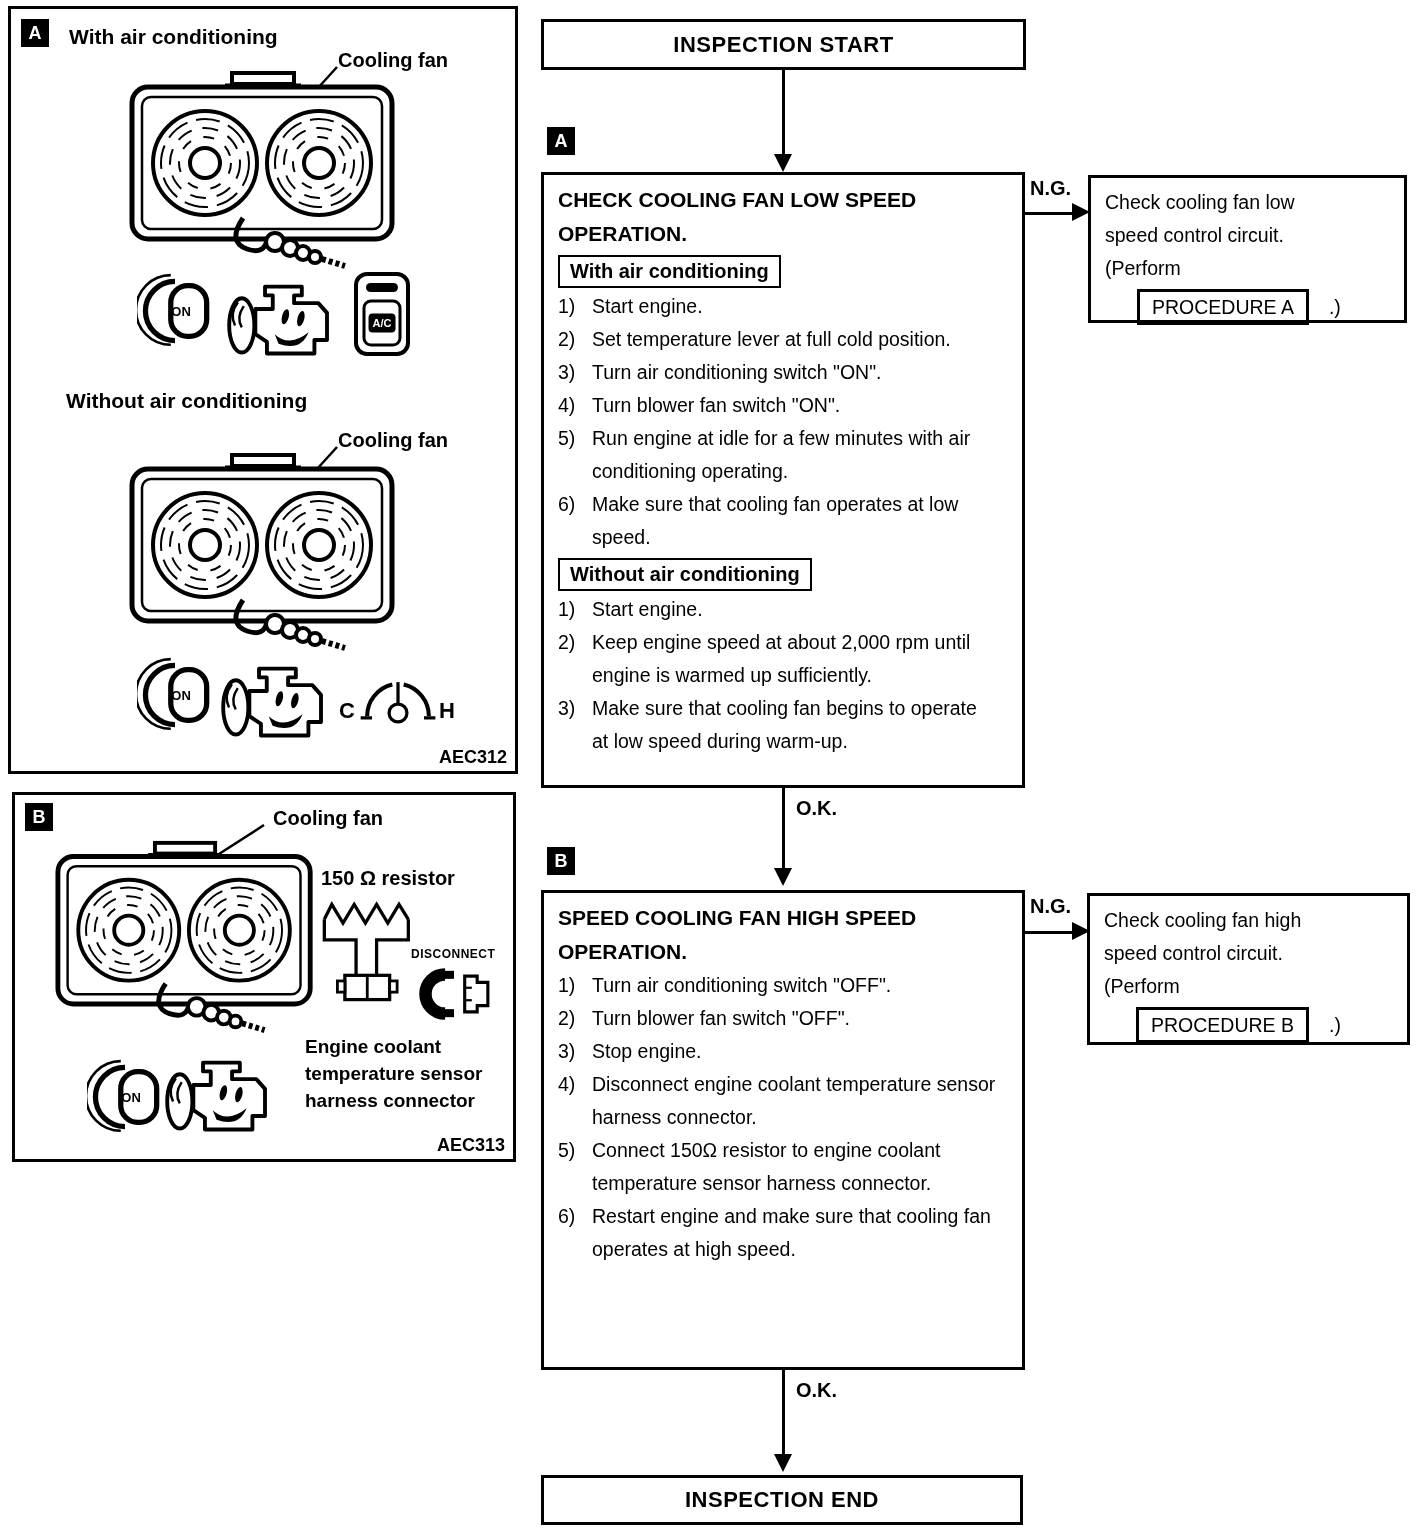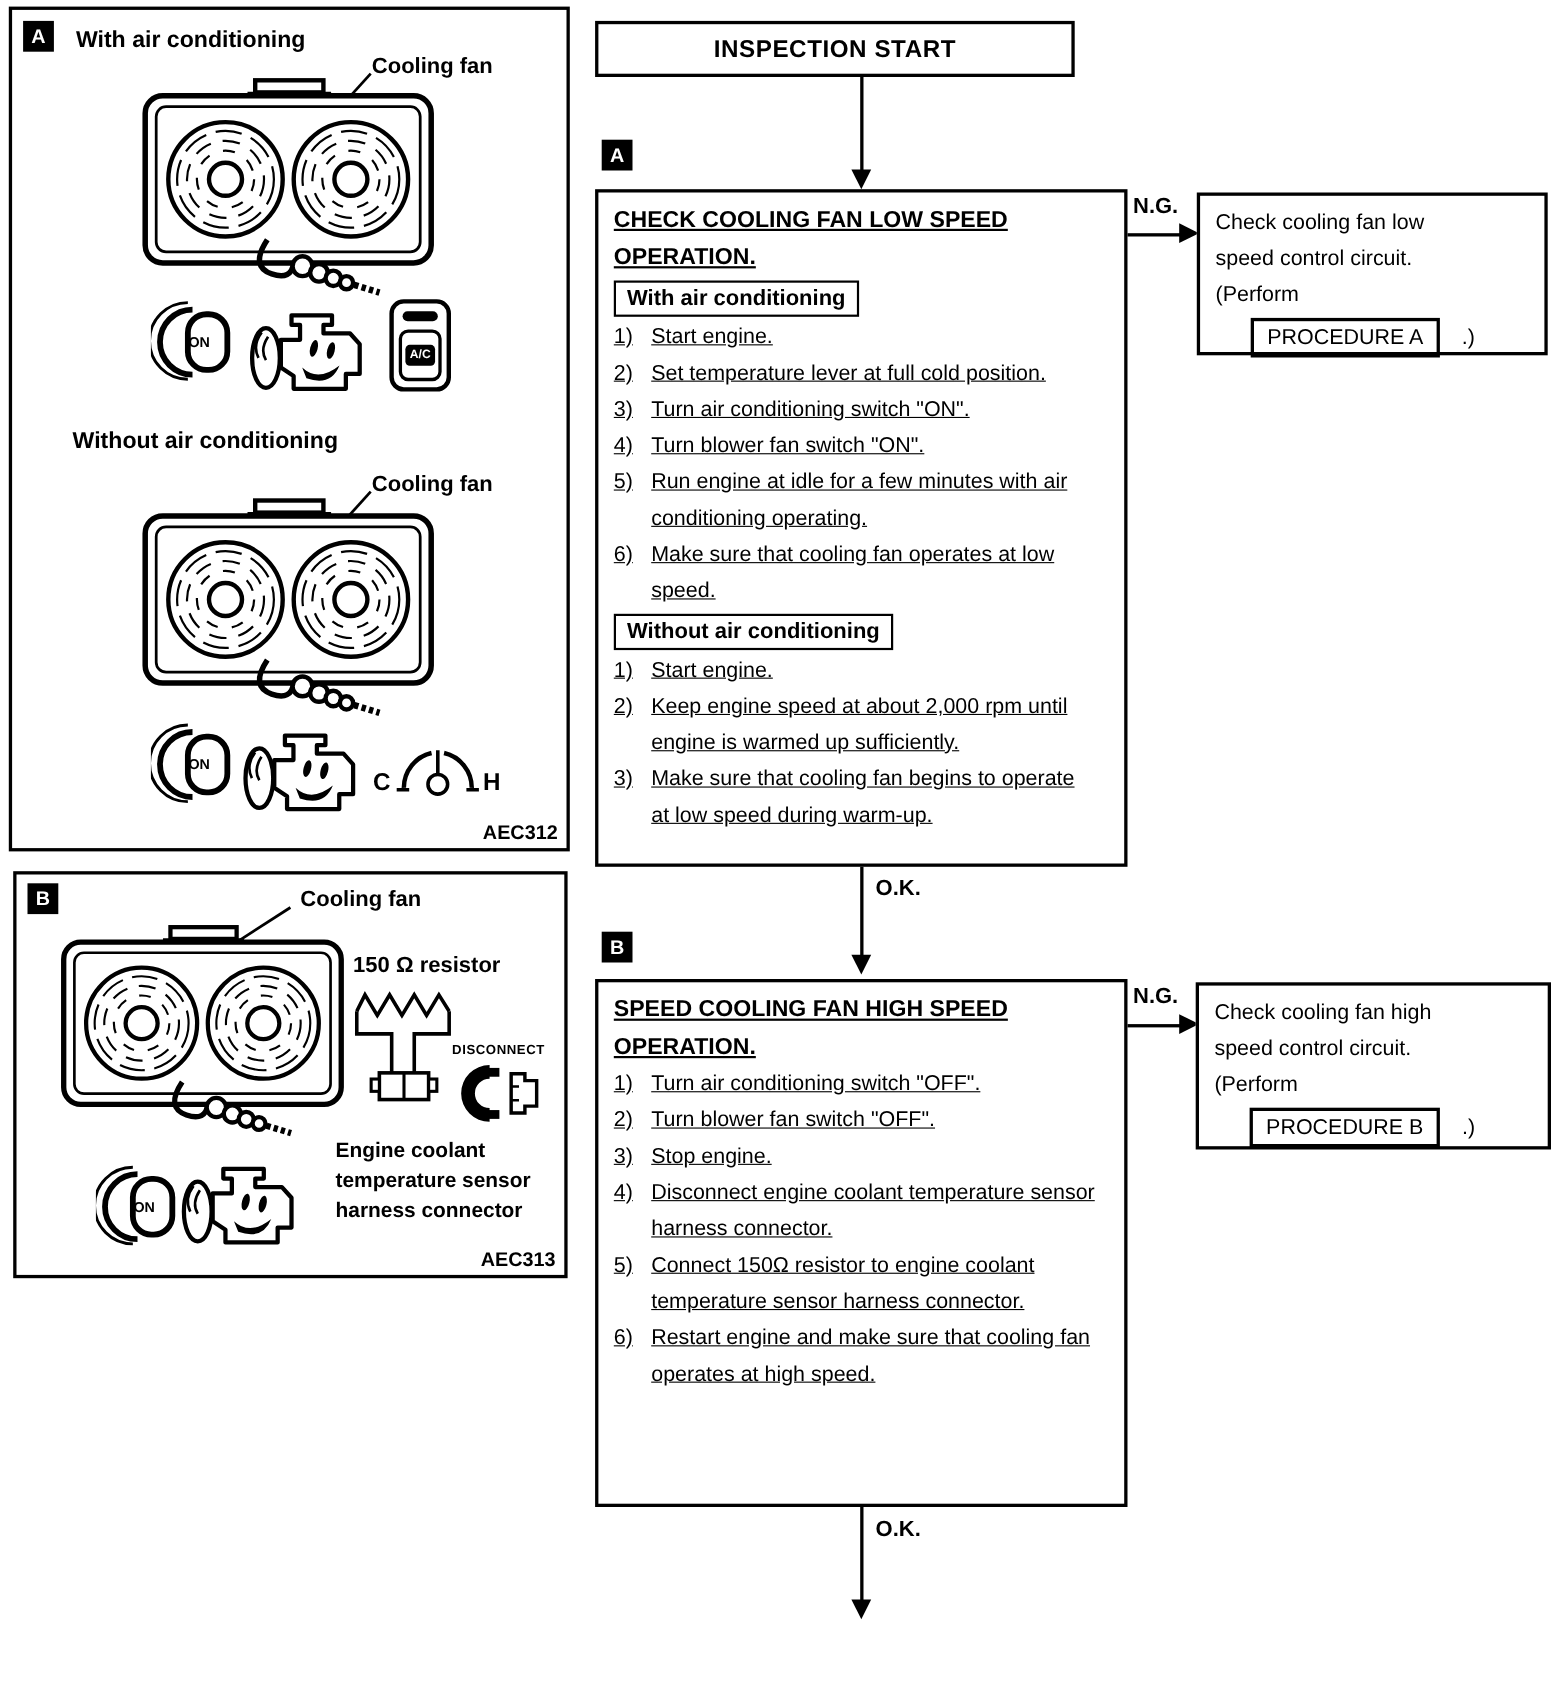--- a/index.html
+++ b/index.html
@@ -20,21 +20,21 @@
   .icon-wrap > svg{position:absolute;left:0;top:0;width:100%;height:100%;}
   .key-on-text{position:absolute;left:58%;top:50%;transform:translate(-50%,-50%);
                font:700 13px "Liberation Sans",sans-serif;}
   .ac-text{position:absolute;left:50%;top:60%;transform:translate(-50%,-50%);
            background:#000;color:#fff;font:700 11px/11px "Liberation Sans",sans-serif;
            padding:4px 4px;border-radius:4px;}
   
   .flow-box{position:absolute;border:3px solid #000;background:#fff;box-sizing:border-box;}
   .terminal{display:flex;align-items:center;justify-content:center;
             font:700 22px "Liberation Sans",sans-serif;letter-spacing:.5px;}
-  .step-pad{padding:8px 26px 0 14px;text-decoration:underline;}
+  .step-pad{padding:8px 26px 0 14px;}
   .step-title{font:700 21px/34px "Liberation Sans",sans-serif;}
   .section-label{display:inline-block;border:2.5px solid #000;padding:0 10px;
                  font:700 20px/29px "Liberation Sans",sans-serif;margin:4px 0 2px;}
   .step{display:flex;font:400 19.5px/33px "Liberation Sans",sans-serif;}
   .step-num{width:34px;flex:none;}
   .step-text{flex:1;}
   .ng-pad{padding:8px 12px 0 14px;}
   .ng-line{font:400 19.5px/33px "Liberation Sans",sans-serif;}
   .proc-row{display:flex;align-items:center;gap:20px;margin-top:4px;
             font:400 19.5px/30px "Liberation Sans",sans-serif;margin-left:32px;}
@@ -207,21 +207,21 @@
       <span class="key-on-text">ON</span>
     </div>
     <div class="icon-wrap" style="left:148px;top:258px;width:112px;height:92px">
       <svg viewBox="0 0 115 95">
           <use href="#sym-engine"></use>
         </svg>
     </div>
     <div class="fig-code" style="right:8px;bottom:4px">AEC313</div>
   </div>
 
-  <div class="flow-box terminal" style="left:541px;top:19px;width:436px;height:51px">INSPECTION START</div>
+  <div class="flow-box terminal" style="left:541px;top:19px;width:485px;height:51px">INSPECTION START</div>
 
   <div class="vline" style="left:782px;top:70px;height:86px"></div>
   <div class="arr-down" style="left:774px;top:154px"></div>
 
   <div class="corner-label" style="left:547px;top:127px">A</div>
 
   <div class="flow-box" style="left:541px;top:172px;width:484px;height:616px">
     <div class="step-pad">
       <div class="step-title">CHECK COOLING FAN LOW SPEED OPERATION.</div>
       <div><span class="section-label">With air conditioning</span></div>
@@ -328,14 +328,15 @@
         <span class="proc-box">PROCEDURE B</span>
         <span>.)</span>
       </div>
     </div>
   </div>
 
   <div class="flow-label" style="left:796px;top:1378px">O.K.</div>
   <div class="vline" style="left:782px;top:1370px;height:86px"></div>
   <div class="arr-down" style="left:774px;top:1454px"></div>
 
+  <div class="flow-box terminal" style="left:541px;top:1475px;width:482px;height:50px">INSPECTION END</div>
 
 </div>
 
 </body></html>

